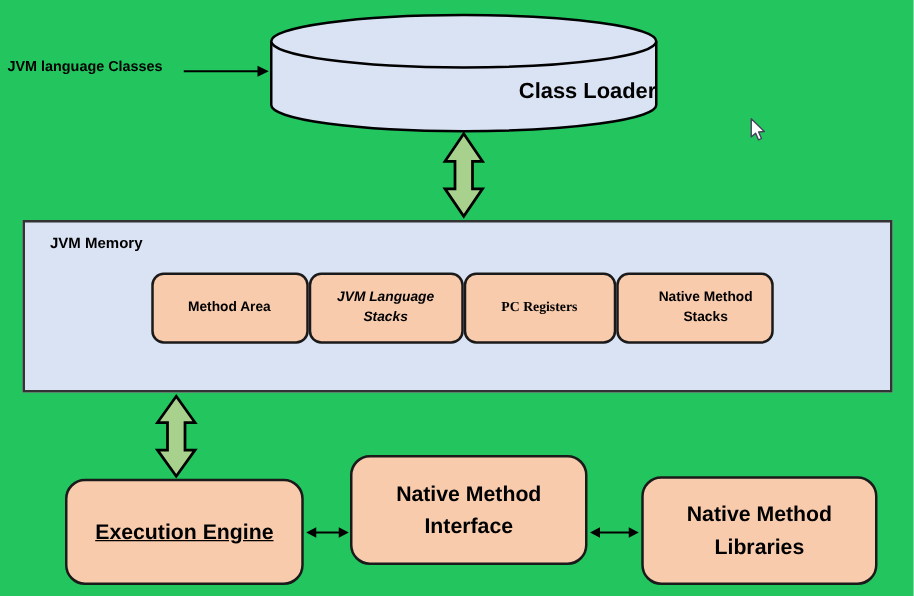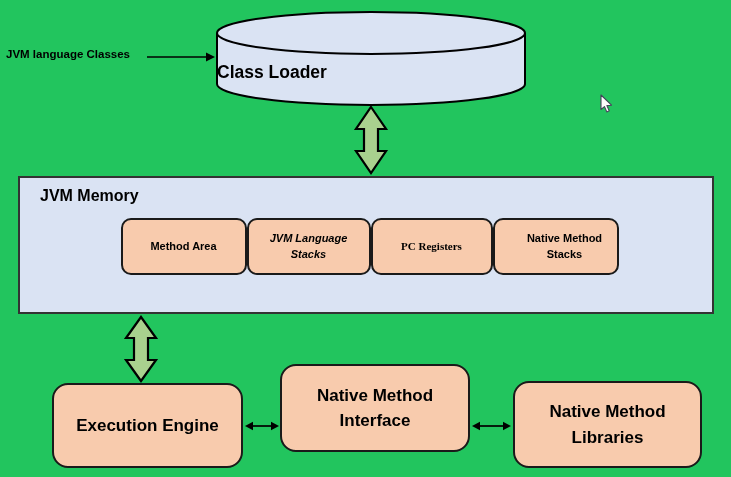--- a/index.html
+++ b/index.html
@@ -27,32 +27,32 @@
   .black-head{fill:#000;stroke:none;}
   .cursor-shape{fill:#fdfdfd;stroke:#44445a;stroke-width:1.1;stroke-linejoin:round;}
   
   .input-label{
     position:absolute;left:6px;top:48px;
     font-size:11.5px;font-weight:bold;color:#000;
     white-space:nowrap;
   }
   .cylinder-label{
     position:absolute;left:217px;top:62px;width:308px;
-    text-align:left;
+    text-align:right;
     font-size:17.5px;font-weight:bold;color:#000;
   }
   
   .jvm-memory{
     position:absolute;left:18px;top:176px;width:696px;height:138px;
     background:var(--container-fill);
     border:2px solid #333;
   }
   .jvm-memory-title{
     position:absolute;left:20px;top:9px;
-    font-size:16px;font-weight:bold;color:#000;
+    font-size:12px;font-weight:bold;color:#000;
   }
   .components-row{
     position:absolute;left:20px;top:40px;width:659px;
     display:flex;justify-content:center;
   }
   .component-box{
     height:57px;
     background:var(--component-fill);
     border:2px solid var(--border);
     border-radius:10px;
@@ -72,21 +72,21 @@
     position:absolute;
     background:var(--component-fill);
     border:2.5px solid var(--border);
     border-radius:16px;
     display:flex;align-items:center;justify-content:center;
     text-align:center;
     font-size:17px;font-weight:bold;color:#000;
     line-height:1.5;
     padding:4px 10px;
   }
-  .bb-0{left:52px;top:383px;width:191px;height:85px;}
+  .bb-0{left:52px;top:383px;width:191px;height:85px;text-decoration:underline;}
   .bb-1{left:280px;top:364px;width:190px;height:88px;}
   .bb-2{left:513px;top:381px;width:189px;height:87px;}
 </style>
 </head>
 <body>
 
 <div class="stage">
 
   <svg class="svg-layer" viewBox="0 0 731 477">
 

